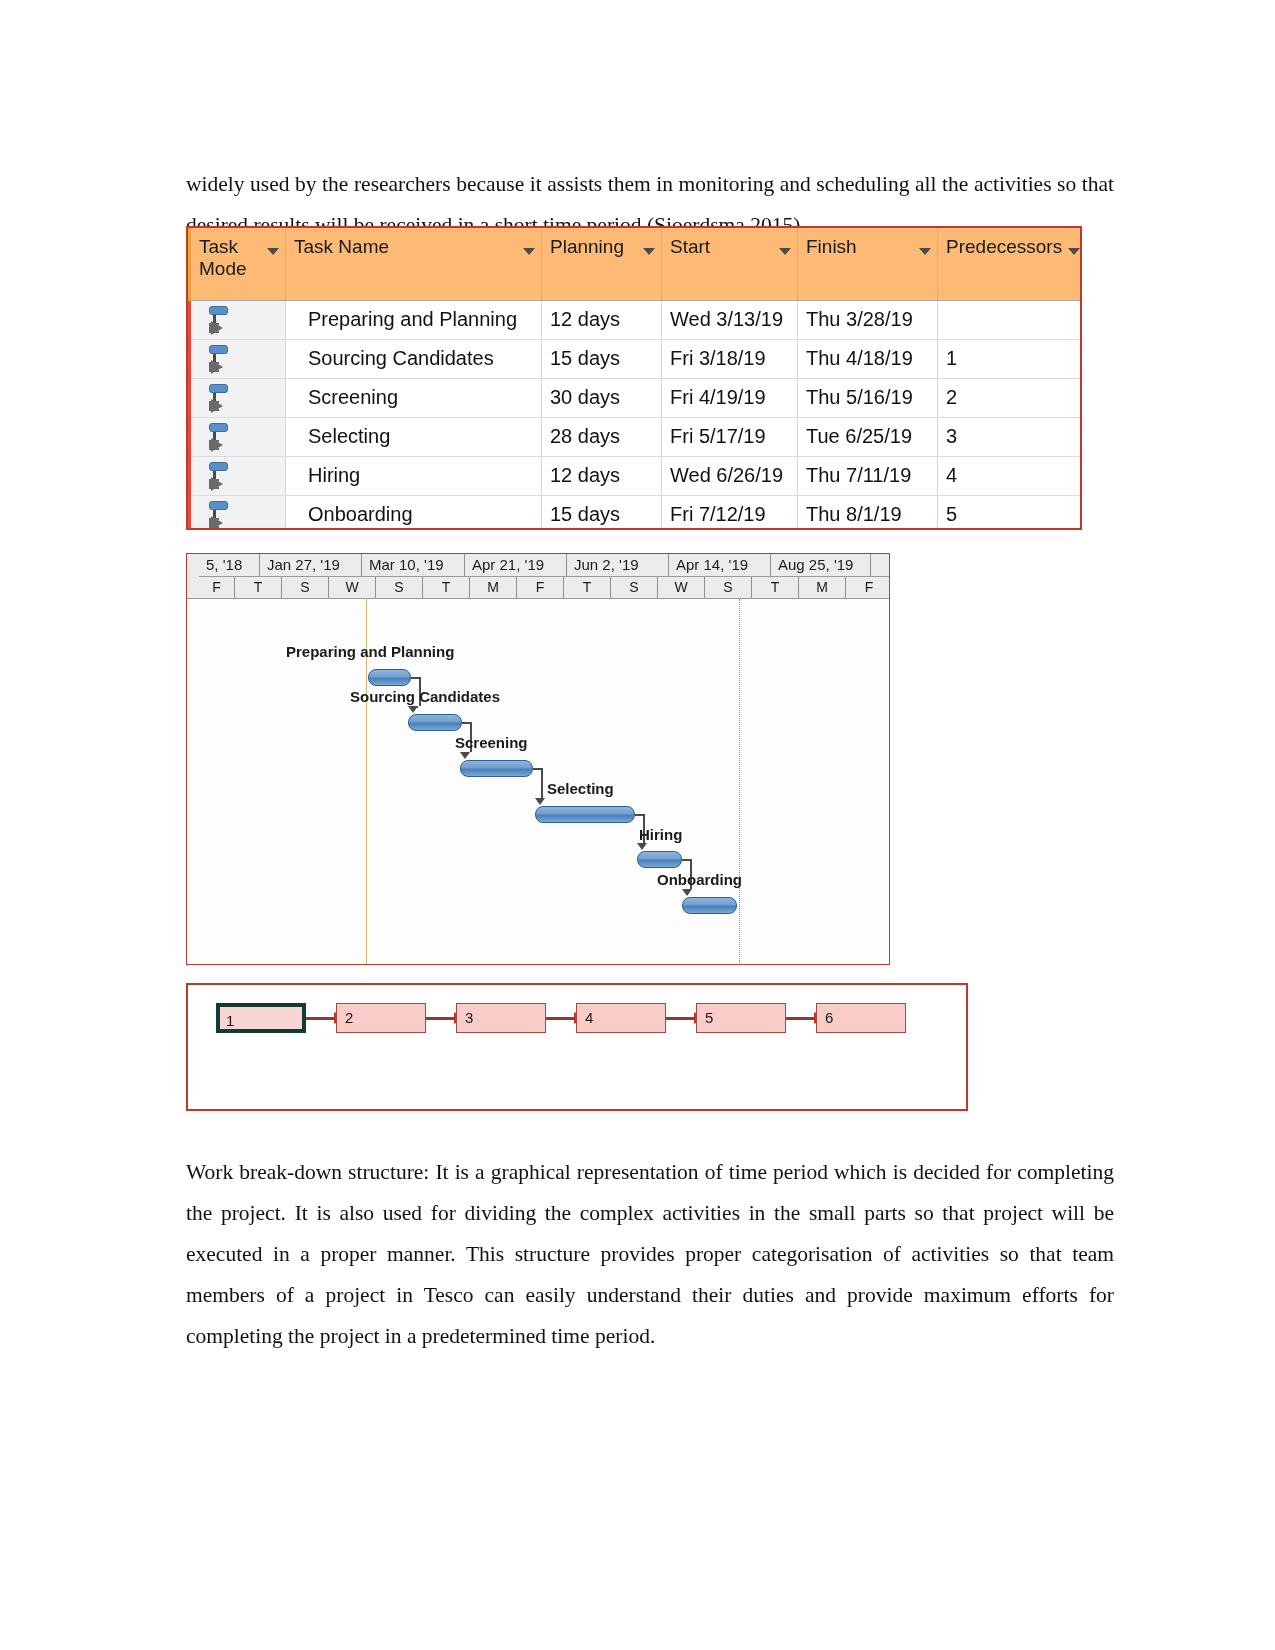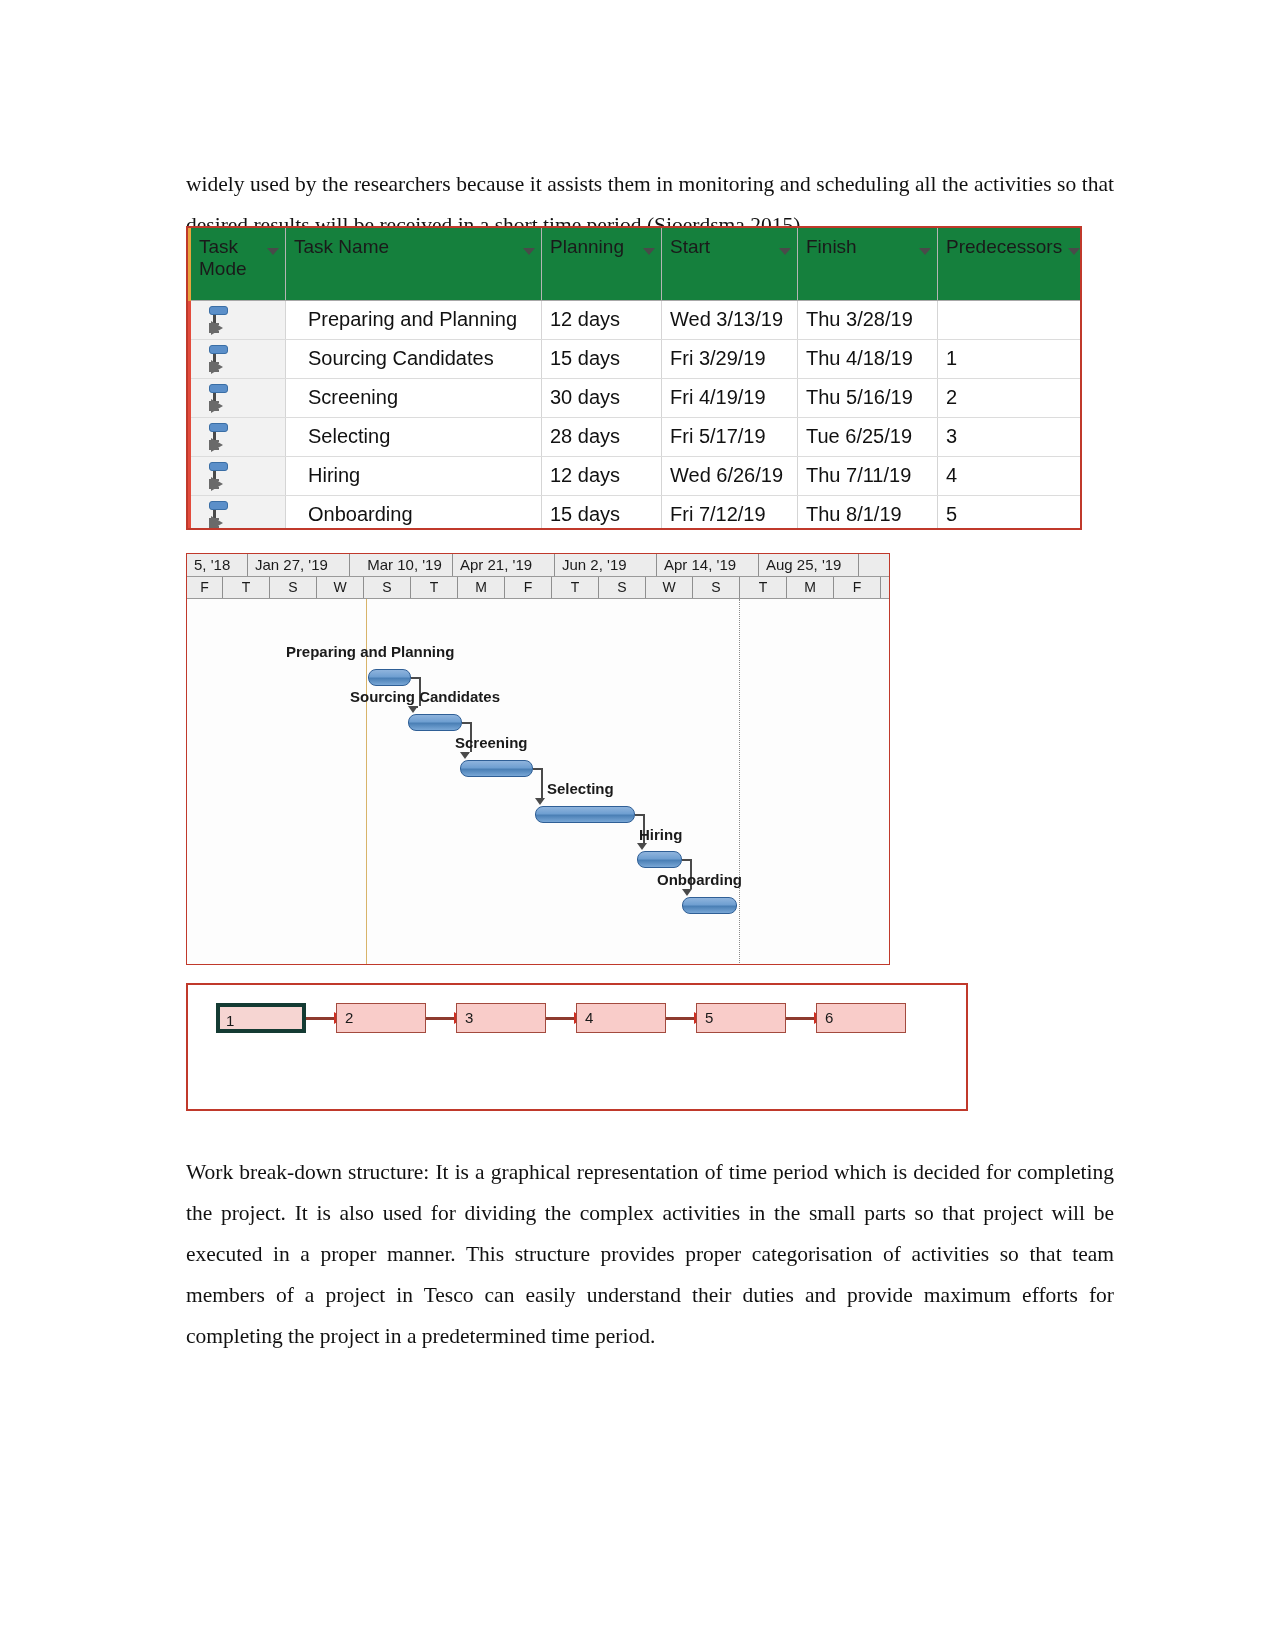--- a/index.html
+++ b/index.html
@@ -63,21 +63,21 @@
     table-layout: fixed;
   }
   table.proj col.c-mode   { width: 96px; }
   table.proj col.c-name   { width: 256px; }
   table.proj col.c-dur    { width: 120px; }
   table.proj col.c-start  { width: 136px; }
   table.proj col.c-finish { width: 140px; }
   table.proj col.c-pred   { width: 144px; }
 
   table.proj thead th {
-    background: #15803d;
+    background: #fdba74;
     border-right: 1px solid #b4b4b4;
     border-bottom: 1px solid #a8a8a8;
     height: 72px;
     vertical-align: top;
     padding: 8px 6px 0 8px;
     font-weight: normal;
     font-size: 19px;
     color: #1a1a1a;
     text-align: left;
     position: relative;
@@ -182,20 +182,21 @@
     border: 1px solid #c0392b;
     background: #ffffff;
     box-sizing: border-box;
     overflow: hidden;
   }
   #gantt-timescale {
     position: relative;
     height: 44px;
     background: #ececec;
     border-bottom: 1px solid #9a9a9a;
+    padding-left: 12px;
   }
   #gantt-months {
     display: flex;
     height: 22px;
     border-bottom: 1px solid #9a9a9a;
   }
   #gantt-months .mcell {
     border-right: 1px solid #8f8f8f;
     font-family: "Liberation Sans", "DejaVu Sans", sans-serif;
     font-size: 15px;
@@ -390,21 +391,21 @@
             <td class="mode-cell">
               <span class="mode-glyph">
                 <span class="bar"></span>
                 <span class="stem"></span>
                 <span class="arwbox"></span>
                 <span class="arw"></span>
               </span>
             </td>
             <td class="name-cell">Sourcing Candidates</td>
             <td>15 days</td>
-            <td>Fri 3/29/19</td>
+            <td>Fri 3/18/19</td>
             <td>Thu 4/18/19</td>
             <td>1</td>
           </tr>
           <tr>
             <td class="mode-cell">
               <span class="mode-glyph">
                 <span class="bar"></span>
                 <span class="stem"></span>
                 <span class="arwbox"></span>
                 <span class="arw"></span>
@@ -463,21 +464,21 @@
           </tr>
         </tbody>
     </table>
   </div>
 
   <div id="gantt-frame">
     <div id="gantt-timescale">
       <div id="gantt-months">
           <div class="mcell" style="width: 61px;">5, '18</div>
           <div class="mcell" style="width: 102px;">Jan 27, '19</div>
-          <div class="mcell" style="width: 103px; text-align: center;">Mar 10, '19</div>
+          <div class="mcell" style="width: 103px;">Mar 10, '19</div>
           <div class="mcell" style="width: 102px;">Apr 21, '19</div>
           <div class="mcell" style="width: 102px;">Jun 2, '19</div>
           <div class="mcell" style="width: 102px;">Apr 14, '19</div>
           <div class="mcell" style="width: 100px;">Aug 25, '19</div>
         </div>
       <div id="gantt-days">
           <div class="dcell" style="width: 36px;">F</div>
           <div class="dcell" style="width: 47px;">T</div>
           <div class="dcell" style="width: 47px;">S</div>
           <div class="dcell" style="width: 47px;">W</div>

